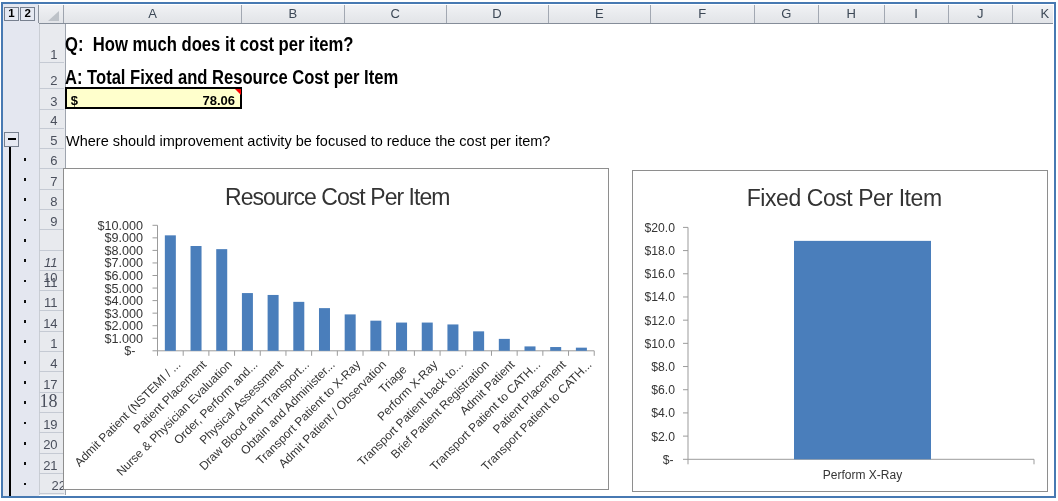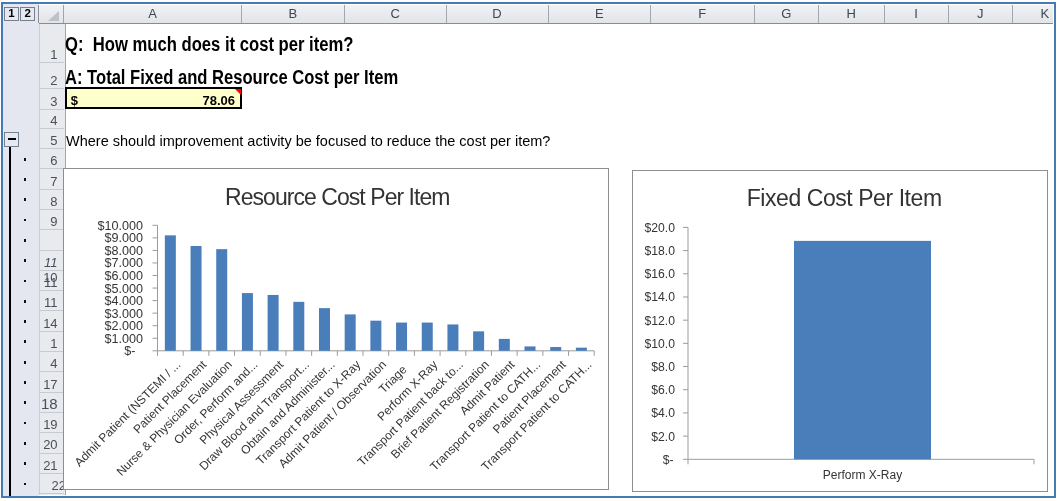--- a/index.html
+++ b/index.html
@@ -105,21 +105,21 @@
     <div class="abs" style="left:38.6px;top:291.1px;width:19px;height:19.299999999999955px;text-align:right;font-size:13px;color:#4A4F5C;display:flex;align-items:flex-end;justify-content:flex-end;padding-bottom:0;box-sizing:border-box;">11</div>
     <div class="abs" style="left:38.6px;top:310.4px;width:25px;height:1px;background:#C5CAD3;"></div>
     <div class="abs" style="left:38.6px;top:311.4px;width:19px;height:19.30000000000001px;text-align:right;font-size:13px;color:#4A4F5C;display:flex;align-items:flex-end;justify-content:flex-end;padding-bottom:0;box-sizing:border-box;">14</div>
     <div class="abs" style="left:38.6px;top:330.7px;width:25px;height:1px;background:#C5CAD3;"></div>
     <div class="abs" style="left:38.6px;top:331.7px;width:19px;height:19.30000000000001px;text-align:right;font-size:13px;color:#4A4F5C;display:flex;align-items:flex-end;justify-content:flex-end;padding-bottom:0;box-sizing:border-box;">1</div>
     <div class="abs" style="left:38.6px;top:351px;width:25px;height:1px;background:#C5CAD3;"></div>
     <div class="abs" style="left:38.6px;top:352px;width:19px;height:19.30000000000001px;text-align:right;font-size:13px;color:#4A4F5C;display:flex;align-items:flex-end;justify-content:flex-end;padding-bottom:0;box-sizing:border-box;">4</div>
     <div class="abs" style="left:38.6px;top:371.3px;width:25px;height:1px;background:#C5CAD3;"></div>
     <div class="abs" style="left:38.6px;top:372.3px;width:19px;height:19.30000000000001px;text-align:right;font-size:13px;color:#4A4F5C;display:flex;align-items:flex-end;justify-content:flex-end;padding-bottom:0;box-sizing:border-box;">17</div>
     <div class="abs" style="left:38.6px;top:391.6px;width:25px;height:1px;background:#C5CAD3;"></div>
-    <div class="abs" style="left:38.6px;top:392.6px;width:19px;height:19.299999999999955px;text-align:right;font-size:15px;color:#4A4F5C;display:flex;align-items:flex-end;justify-content:flex-end;padding-bottom:0;box-sizing:border-box;">18</div>
+    <div class="abs" style="left:38.6px;top:392.6px;width:19px;height:19.299999999999955px;text-align:right;font-size:18px;color:#4A4F5C;display:flex;align-items:flex-end;justify-content:flex-end;padding-bottom:0;box-sizing:border-box;font-family:Liberation Serif, serif;">18</div>
     <div class="abs" style="left:38.6px;top:411.9px;width:25px;height:1px;background:#C5CAD3;"></div>
     <div class="abs" style="left:38.6px;top:412.9px;width:19px;height:19.30000000000001px;text-align:right;font-size:13px;color:#4A4F5C;display:flex;align-items:flex-end;justify-content:flex-end;padding-bottom:0;box-sizing:border-box;">19</div>
     <div class="abs" style="left:38.6px;top:432.2px;width:25px;height:1px;background:#C5CAD3;"></div>
     <div class="abs" style="left:38.6px;top:433.2px;width:19px;height:19.30000000000001px;text-align:right;font-size:13px;color:#4A4F5C;display:flex;align-items:flex-end;justify-content:flex-end;padding-bottom:0;box-sizing:border-box;">20</div>
     <div class="abs" style="left:38.6px;top:452.5px;width:25px;height:1px;background:#C5CAD3;"></div>
     <div class="abs" style="left:38.6px;top:453.5px;width:19px;height:19.30000000000001px;text-align:right;font-size:13px;color:#4A4F5C;display:flex;align-items:flex-end;justify-content:flex-end;padding-bottom:0;box-sizing:border-box;">21</div>
     <div class="abs" style="left:38.6px;top:472.8px;width:25px;height:1px;background:#C5CAD3;"></div>
     <div class="abs" style="left:47px;top:473.8px;width:19px;height:19.30000000000001px;text-align:right;font-size:13px;color:#4A4F5C;display:flex;align-items:flex-end;justify-content:flex-end;padding-bottom:0;box-sizing:border-box;">22</div>
     <div class="abs" style="left:38.6px;top:493.1px;width:25px;height:1px;background:#C5CAD3;"></div>
   </div>

